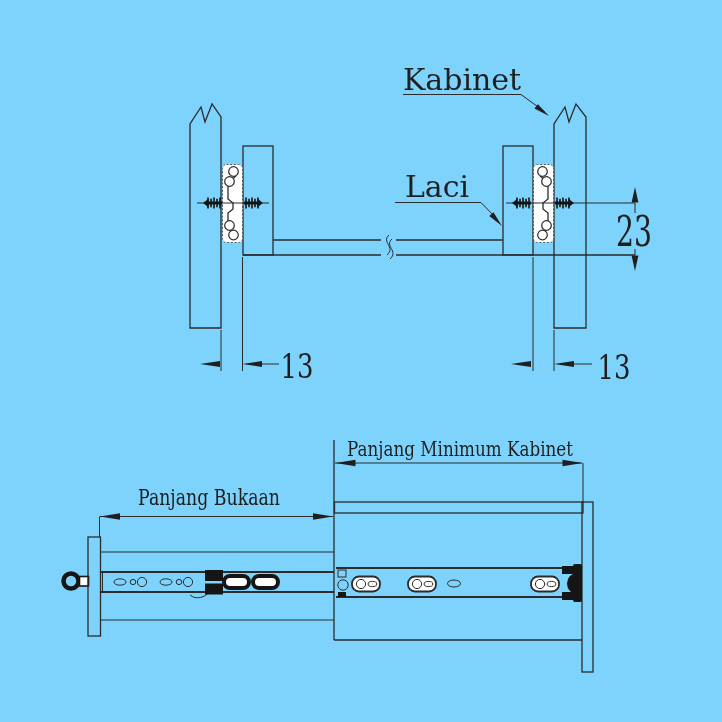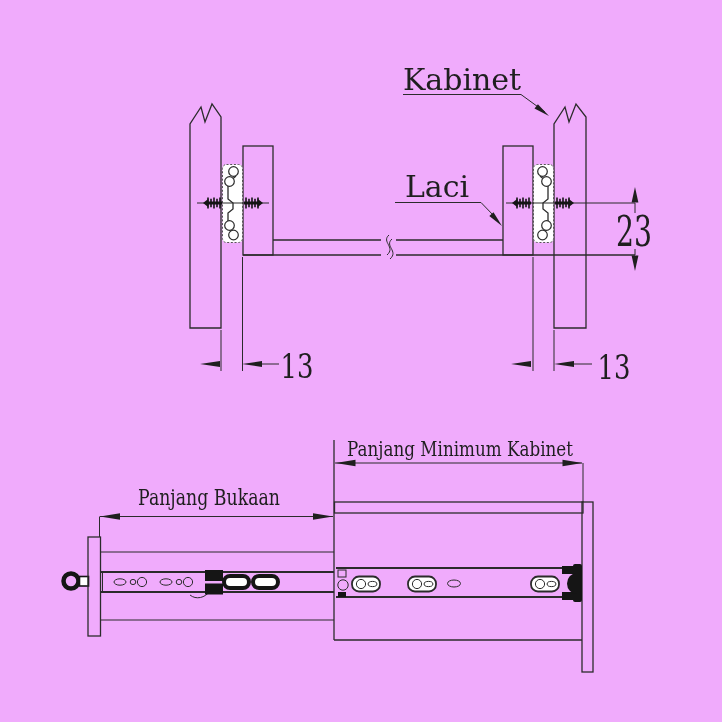--- a/index.html
+++ b/index.html
@@ -1,16 +1,16 @@
 <!DOCTYPE html>
 <html><head>
 <meta charset="utf-8">
 <style>
   html,body{margin:0;padding:0;background:#ffffff;}
-  .stage{width:722px;height:722px;background:#f0abfc;position:relative;overflow:hidden;}
+  .stage{width:722px;height:722px;background:#7dd3fc;position:relative;overflow:hidden;}
   svg{display:block;}
   text{font-family:"DejaVu Serif","Liberation Serif",serif;fill:#1f1f1f;}
   .ln{stroke:#2b2b2b;fill:none;}
   .thin{stroke-width:1;}
   .med{stroke-width:1.3;}
   .thick{stroke-width:2.2;}
   .blk{fill:#151515;stroke:none;}
   .dim{stroke:#2b2b2b;stroke-width:1;fill:none;}
   .arr{fill:#1f1f1f;stroke:none;}
 </style>

